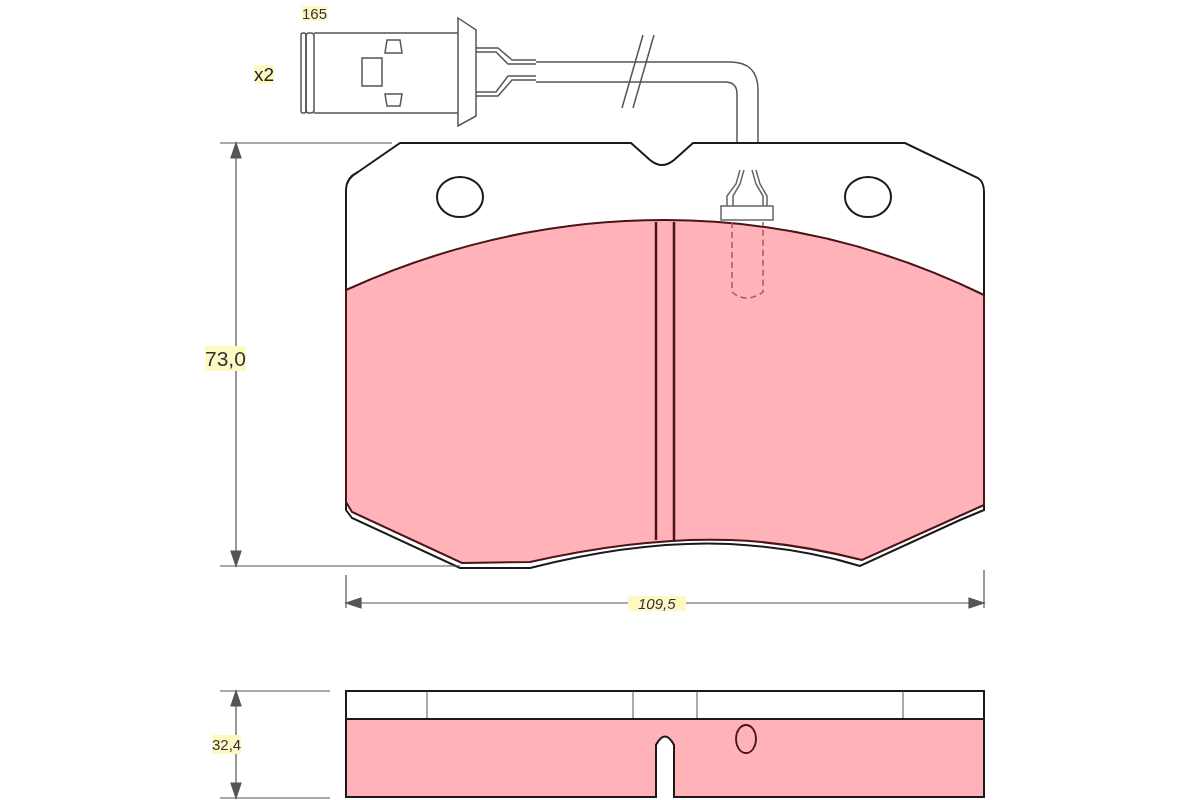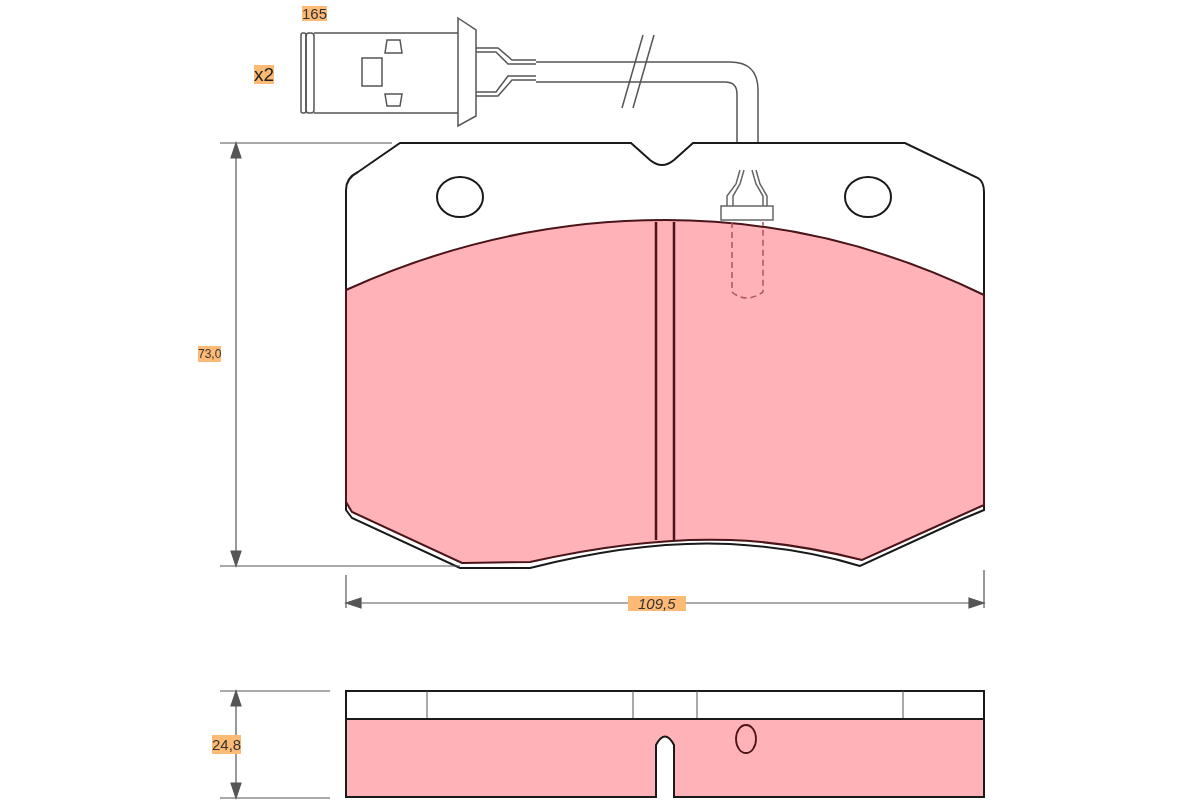--- a/index.html
+++ b/index.html
@@ -1,23 +1,23 @@
 <!DOCTYPE html>
 <html><head>
 <meta charset="utf-8">
 <style>
   html, body { margin: 0; padding: 0; background: #ffffff; }
   body { width: 1200px; height: 800px; position: relative; overflow: hidden;
          font-family: "Liberation Sans", sans-serif; }
   svg { position: absolute; left: 0; top: 0; }
   .lbl { position: absolute; font-family: "Liberation Sans", sans-serif; color: #333;
-         background: #fdba74; line-height: 1; }
+         background: #fef9c3; line-height: 1; }
   .lbl-165 { left: 302px; top: 6px; font-size: 15px; }
   .lbl-x2 { left: 254px; top: 65px; font-size: 19px; color: #222; }
-  .lbl-h { left: 198px; top: 346px; font-size: 12px; padding: 2px 0; }
+  .lbl-h { left: 205px; top: 346px; font-size: 21px; padding: 2px 0; }
   .lbl-w { left: 628px; top: 596px; font-size: 15px; padding: 0 10px; font-style: italic; }
   .lbl-t { left: 212px; top: 735px; font-size: 15px; padding: 2px 0; }
 </style>
 </head>
 <body>
 
 <svg width="1200" height="800" viewBox="0 0 1200 800">
 
   <g fill="none" stroke="#555" stroke-width="1.5">
     <rect x="301" y="33" width="5" height="80" rx="2"></rect>
@@ -95,13 +95,13 @@
     <line x1="236" y1="696" x2="236" y2="793"></line>
     <polygon points="236,691 231,706 241,706"></polygon>
     <polygon points="236,798 231,783 241,783"></polygon>
   </g>
 </svg>
 
 <div class="lbl lbl-165">165</div>
 <div class="lbl lbl-x2">x2</div>
 <div class="lbl lbl-h">73,0</div>
 <div class="lbl lbl-w">109,5</div>
-<div class="lbl lbl-t">24,8</div>
+<div class="lbl lbl-t">32,4</div>
 
 </body></html>

